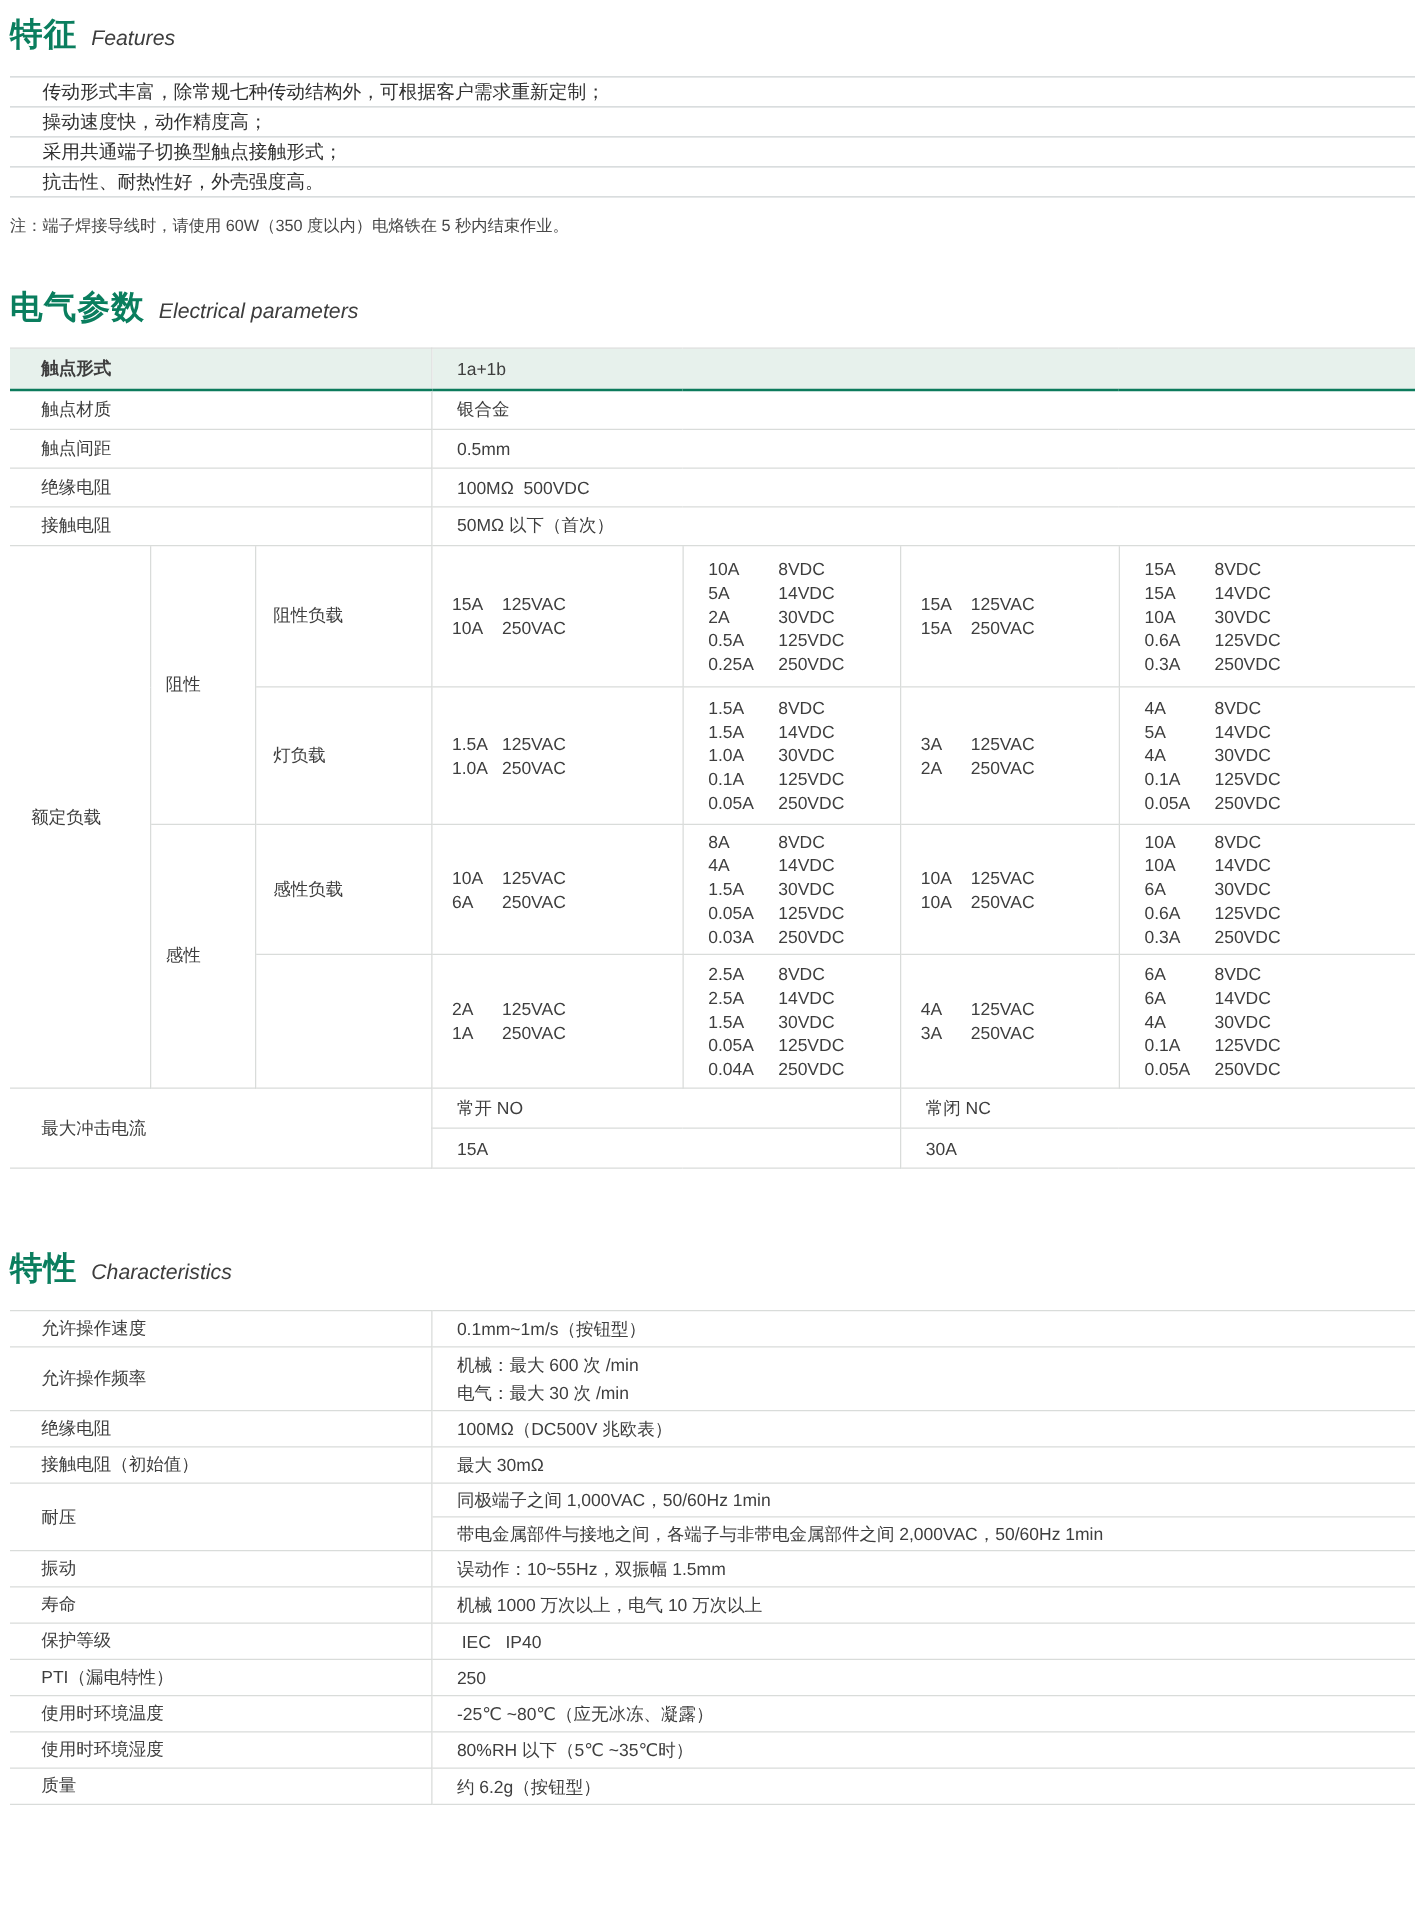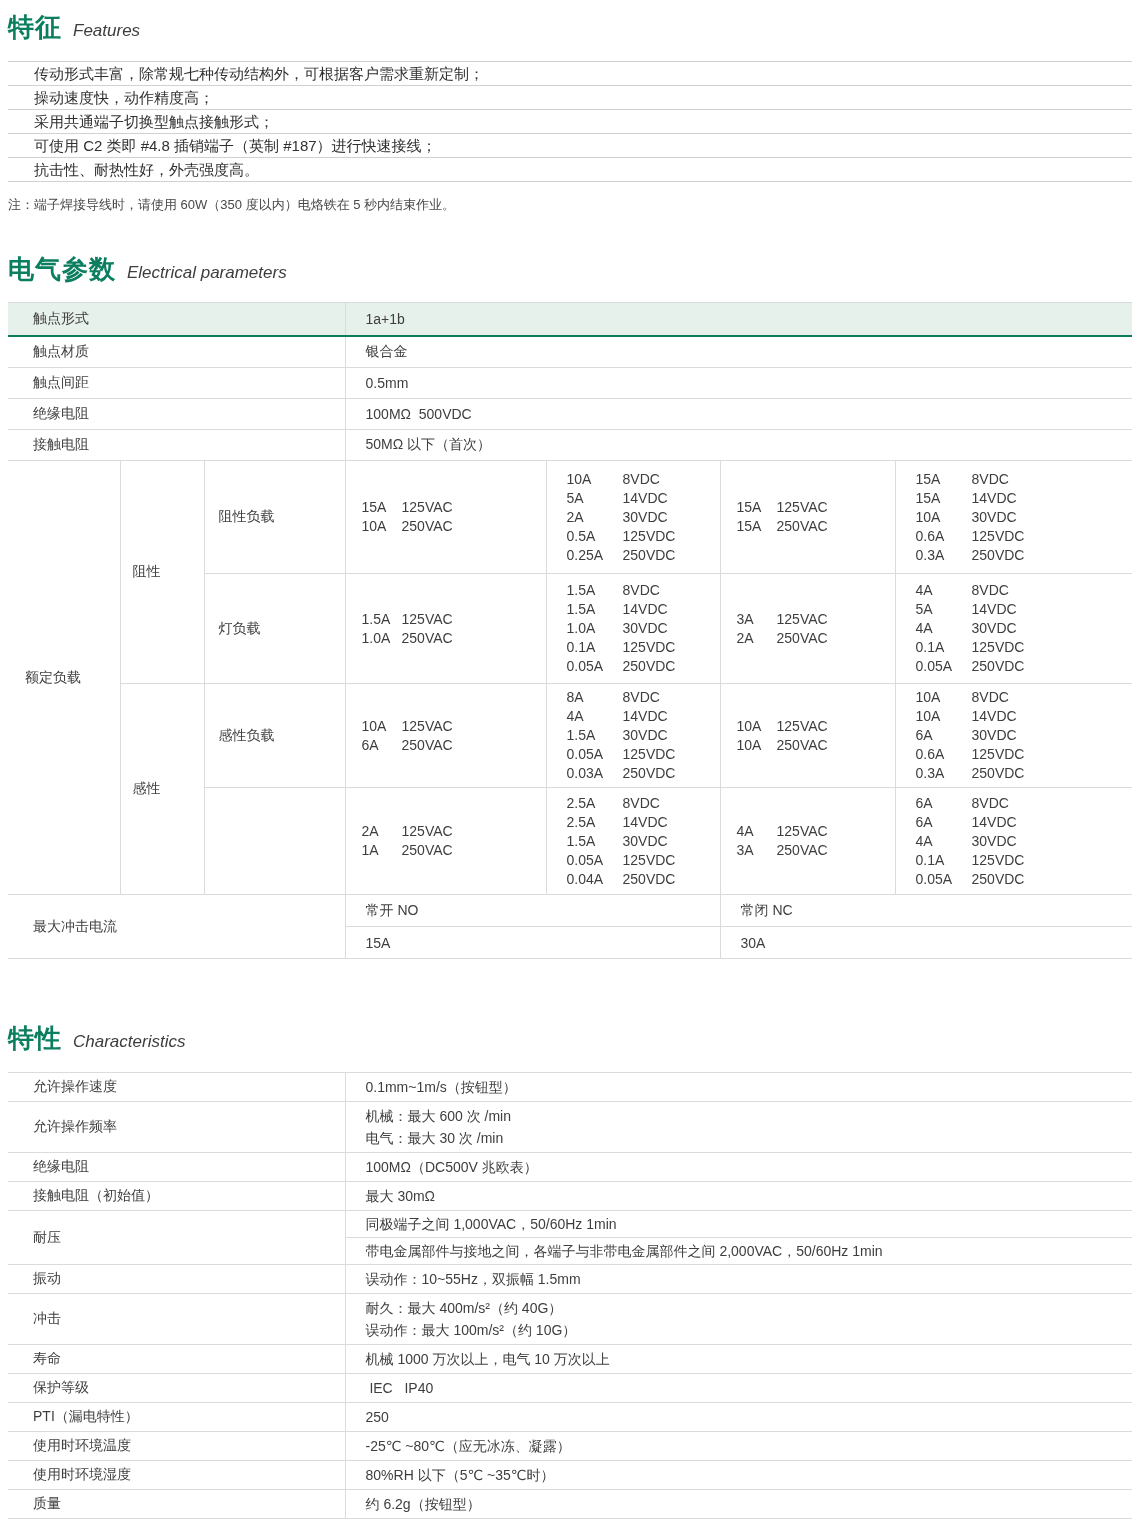--- a/index.html
+++ b/index.html
@@ -18,21 +18,21 @@
 
   .sec-gap-elec{margin-top:38px;margin-bottom:15px;}
   .sec-gap-char{margin-top:62px;margin-bottom:16px;}
 
   
   .etable{width:100%;border-collapse:collapse;table-layout:fixed;font-size:14px;color:#3e3e3e;}
   .etable td{border:1px solid #d9dcda;padding:2px 12px;vertical-align:middle;overflow:hidden;}
   .etable tr > td:first-child{border-left:none;}
   .etable tr > td:last-child{border-right:none;margin-top:39px;}
   .r-head td{background:#e7f1ec;border-bottom:2px solid #0d7b5c;height:28px;}
-  .r-head .lbl{padding-left:25px;}
+  .r-head .lbl{padding-left:25px;font-weight:bold;}
   .r-sm td{height:26px;}
   .r-sm .lbl{padding-left:25px;}
   .etable .val{padding-left:20px;white-space:pre-wrap;}
   .r-big1{height:113px;}
   .r-big2{height:110px;}
   .r-big3{height:104px;}
   .r-big4{height:107px;}
   .etable .rated-lbl{padding-left:17px;}
   .etable .group-lbl{padding-left:12px;}
   .etable .type-lbl{padding-left:14px;font-family:Liberation Serif, serif;}
@@ -62,21 +62,20 @@
 <div class="container">
 
   <header class="sec-head">
     <span class="zh">特征</span>
     <span class="en">Features</span>
   </header>
   <ul class="features" id="features-list">
       <li class="feat-item">传动形式丰富，除常规七种传动结构外，可根据客户需求重新定制；</li>
       <li class="feat-item">操动速度快，动作精度高；</li>
       <li class="feat-item">采用共通端子切换型触点接触形式；</li>
-      <li class="feat-item">可使用 C2 类即 #4.8 插销端子（英制 #187）进行快速接线；</li>
       <li class="feat-item">抗击性、耐热性好，外壳强度高。</li>
     </ul>
   <p class="note">注：端子焊接导线时，请使用 60W（350 度以内）电烙铁在 5 秒内结束作业。</p>
 
   <header class="sec-head sec-gap-elec">
     <span class="zh">电气参数</span>
     <span class="en">Electrical parameters</span>
   </header>
 
   <table class="etable">
@@ -436,27 +435,20 @@
             <div class="vline">带电金属部件与接地之间，各端子与非带电金属部件之间 2,000VAC，50/60Hz 1min</div>
           </td>
         </tr>
         <tr>
           <td class="lbl">振动</td>
           <td class="val">
             <div class="vline">误动作：10~55Hz，双振幅 1.5mm</div>
           </td>
         </tr>
         <tr>
-          <td class="lbl">冲击</td>
-          <td class="val">
-            <div class="vline">耐久：最大 400m/s²（约 40G）</div>
-            <div class="vline">误动作：最大 100m/s²（约 10G）</div>
-          </td>
-        </tr>
-        <tr>
           <td class="lbl">寿命</td>
           <td class="val">
             <div class="vline">机械 1000 万次以上，电气 10 万次以上</div>
           </td>
         </tr>
         <tr>
           <td class="lbl">保护等级</td>
           <td class="val">
             <div class="vline"> IEC   IP40</div>
           </td>

